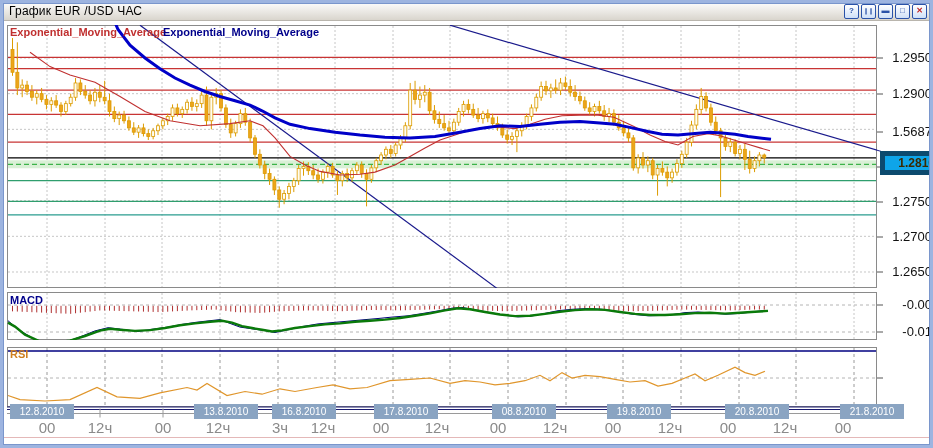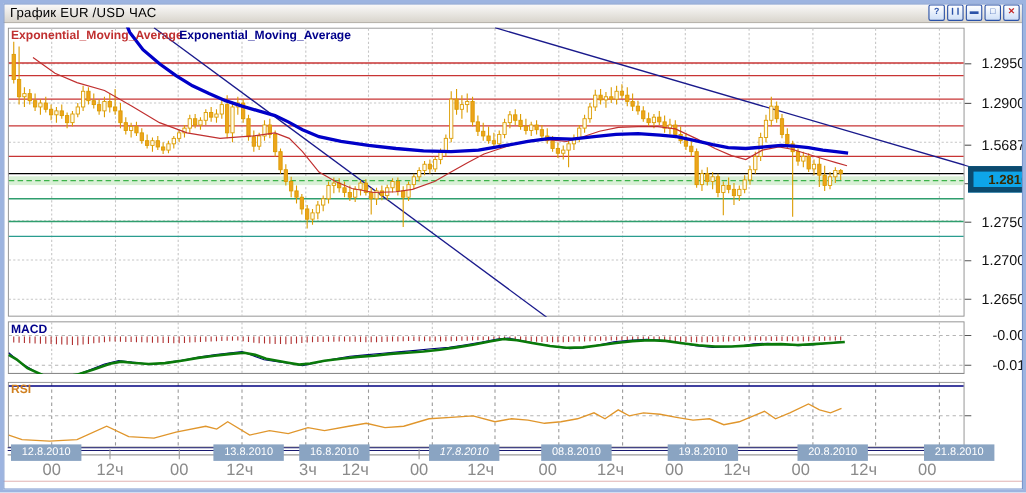--- a/index.html
+++ b/index.html
@@ -639,21 +639,21 @@
       <div class="plabel" style="top: 265px;">1.2650</div>
       <div class="plabel" style="top: 298px;">-0.00</div>
       <div class="plabel" style="top: 325px;">-0.01</div>
       <div class="plabel" style="top: 371px; margin-left: 44px;">50</div>
     </div>
   <div class="badge" id="pbadge" style="top: 151px;">1.2810</div>
   <div id="dates">
       <div class="dbadge" style="left: 10px;">12.8.2010</div>
       <div class="dbadge" style="left: 155px; margin-left: 39px;">13.8.2010</div>
       <div class="dbadge" style="left: 272px;">16.8.2010</div>
-      <div class="dbadge" style="left: 390px; font-style: italic;">17.8.2010</div>
+      <div class="dbadge" style="left: 374px;">17.8.2010</div>
       <div class="dbadge" style="left: 492px;">08.8.2010</div>
       <div class="dbadge" style="left: 607px;">19.8.2010</div>
       <div class="dbadge" style="left: 725px;">20.8.2010</div>
       <div class="dbadge" style="left: 840px;">21.8.2010</div>
       <div class="tlabel" style="left: 31px;">00</div>
       <div class="tlabel" style="left: 84px;">12ч</div>
       <div class="tlabel" style="left: 147px;">00</div>
       <div class="tlabel" style="left: 202px;">12ч</div>
       <div class="tlabel" style="left: 264px;">3ч</div>
       <div class="tlabel" style="left: 307px;">12ч</div>

